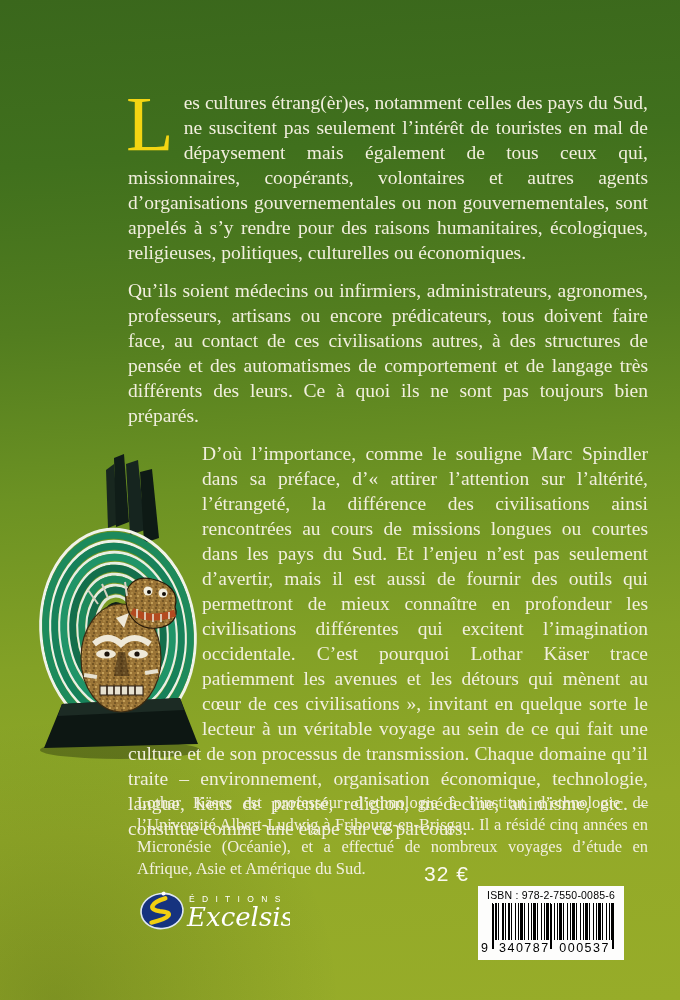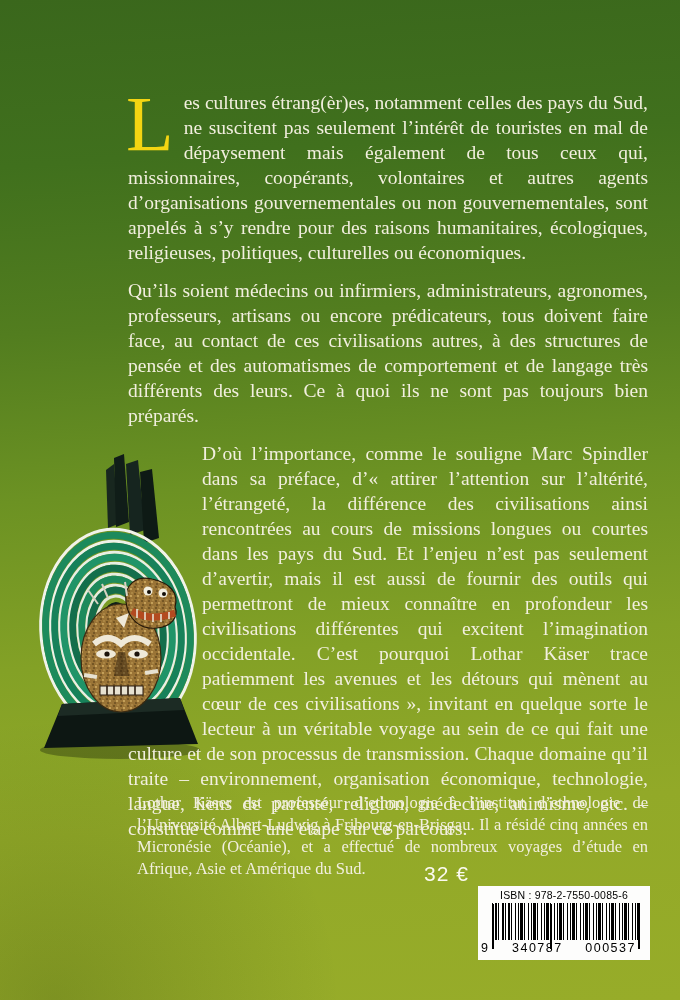--- a/index.html
+++ b/index.html
@@ -28,21 +28,21 @@
   .bio{
     position:absolute; left:137px; top:792px; width:511px;
     color:#f2efdf; font-size:16.5px; line-height:22px; text-align:justify;
   }
   .logo{ position:absolute; left:140px; top:889px; }
   .price{
     position:absolute; left:424px; top:862px; color:#fbfaf0;
     font-family:Liberation Sans, sans-serif; font-size:21px; letter-spacing:1px;
   }
   .barcode{
-    position:absolute; left:478px; top:886px; width:172px; height:74px;
+    position:absolute; left:478px; top:886px; width:146px; height:74px;
     background:#fdfdfc; font-family:"Liberation Sans",sans-serif; color:#000;
   }
   .barcode .isbn{ margin-top:3px; text-align:center; font-size:10.5px; letter-spacing:0.2px; }
   .barcode .bars{
     height:37px; margin:2px 10px 0 14px;
     background:repeating-linear-gradient(90deg,
       #000 0 1px, #fff 1px 2.5px, #000 2.5px 5px, #fff 5px 6px,
       #000 6px 7px, #fff 7px 10px, #000 10px 11.5px, #fff 11.5px 13px);
   }
   .guard{ position:absolute; width:2px; height:45px; top:18px; background:#000; }
@@ -127,20 +127,32 @@
   </div>
 
   <div class="main-text">
     <p><span class="dropcap">L</span><span>es cultures étrang(èr)es, notamment celles des pays du Sud, ne suscitent pas seulement l’intérêt de touristes en mal de dépaysement mais également de tous ceux qui, missionnaires, coopérants, volontaires et autres agents d’organisations gouvernementales ou non gouvernementales, sont appelés à s’y rendre pour des raisons humanitaires, écologiques, religieuses, politiques, culturelles ou économiques.</span></p>
     <p><span>Qu’ils soient médecins ou infirmiers, administrateurs, agronomes, professeurs, artisans ou encore prédicateurs, tous doivent faire face, au contact de ces civilisations autres, à des structures de pensée et des automatismes de comportement et de langage très différents des leurs. Ce à quoi ils ne sont pas toujours bien préparés.</span></p>
     <p><span class="mask-spacer"></span><span>D’où l’importance, comme le souligne Marc Spindler dans sa préface, d’« attirer l’attention sur l’altérité, l’étrangeté, la différence des civilisations ainsi rencontrées au cours de missions longues ou courtes dans les pays du Sud. Et l’enjeu n’est pas seulement d’avertir, mais il est aussi de fournir des outils qui permettront de mieux connaître en profondeur les civilisations différentes qui excitent l’imagination occidentale. C’est pourquoi Lothar Käser trace patiemment les avenues et les détours qui mènent au cœur de ces civilisations », invitant en quelque sorte le lecteur à un véritable voyage au sein de ce qui fait une culture et de son processus de transmission. Chaque domaine qu’il traite – environnement, organisation économique, technologie, langue, liens de parenté, religion, médecine, animisme, etc. – constitue comme une étape sur ce parcours.</span></p>
   </div>
 
   <div class="bio">Lothar Käser est professeur d’ethnologie à l’institut d’ethnologie de l’Université Albert-Ludwig à Fribourg-en-Brisgau. Il a résidé cinq années en Micronésie (Océanie), et a effectué de nombreux voyages d’étude en Afrique, Asie et Amérique du Sud.</div>
 
+  <div class="logo">
+    <svg width="150" height="44" viewBox="0 0 150 44">
+      <g transform="rotate(-8 22 22)">
+        <ellipse cx="22" cy="22" rx="21" ry="17.5" fill="#16337f"></ellipse>
+        <ellipse cx="22" cy="22" rx="21" ry="17.5" fill="none" stroke="#dfe7f2" stroke-width="1.6"></ellipse>
+        <path d="M10 32 C 30 30 34 25 20 22 C 8 19 12 12 27 10" stroke="#f2cf10" stroke-width="4.5" fill="none" stroke-linecap="round"></path>
+        <circle cx="26" cy="5" r="2" fill="#ffffff"></circle>
+      </g>
+      <text x="49" y="13" font-size="8.5" letter-spacing="2.5" fill="#ffffff">É D I T I O N S</text>
+      <text x="47" y="37" font-size="26" class="script" fill="#ffffff">Excelsis</text>
+    </svg>
+  </div>
 
   <div class="price">32 €</div>
 
   <div class="barcode">
     <div class="isbn">ISBN : 978-2-7550-0085-6</div>
     <div class="bars"></div>
     <div class="guard g-left"></div>
     <div class="guard g-mid"></div>
     <div class="guard g-right"></div>
     <div class="digits">

